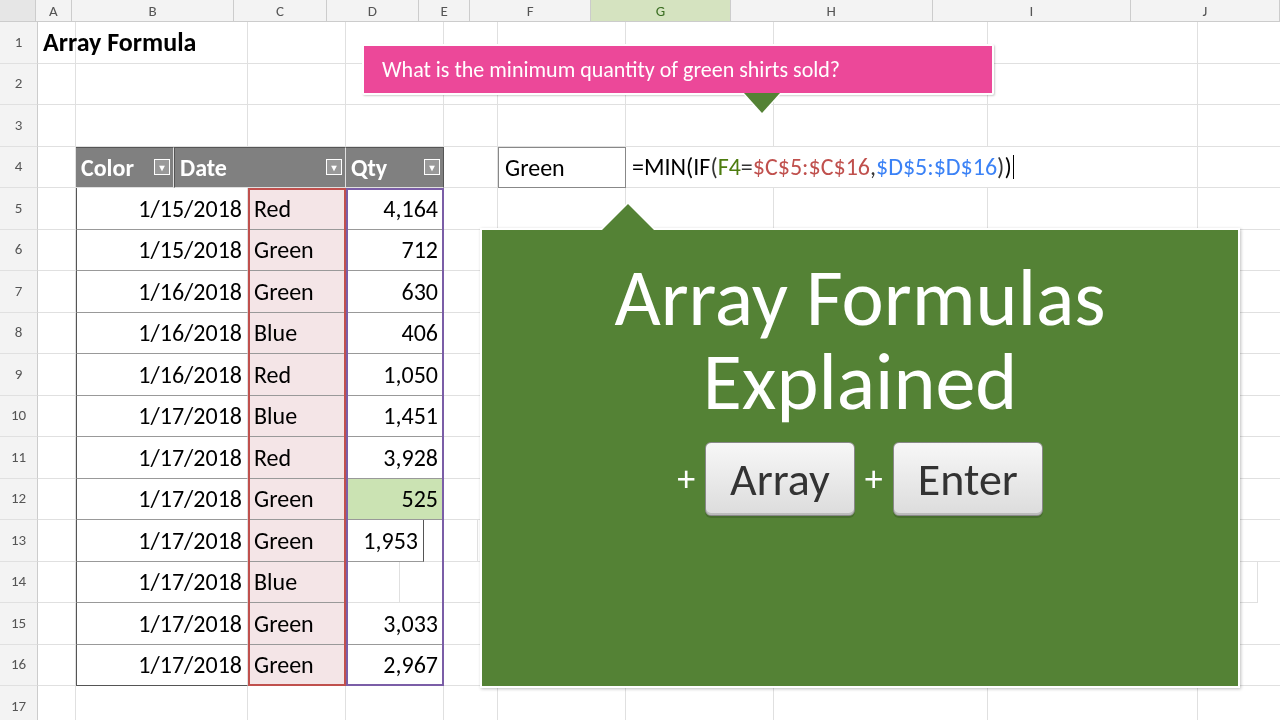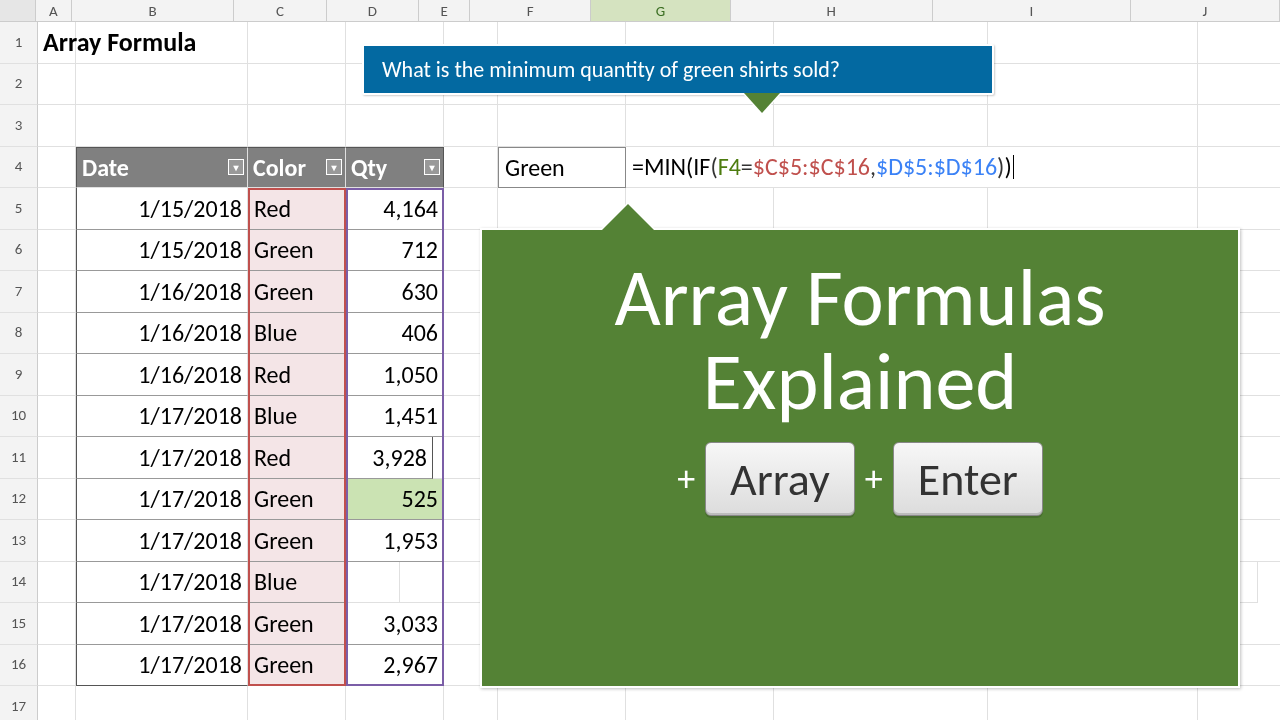--- a/index.html
+++ b/index.html
@@ -87,21 +87,21 @@
   .range-frame-d {
     position:absolute; pointer-events:none;
     border:2px solid #7b5ea7;
   }
   .range-frame-f {
     position:absolute; pointer-events:none;
     border:2px solid #2f75b5;
   }
   .callout {
     position:absolute;
-    background:#0369a1;
+    background:#ec4899;
     border:2px solid #fff;
     color:#fff;
     font-size:22px;
     padding:10px 18px;
     border-radius:2px;
     box-shadow:1px 1px 2px rgba(0,0,0,.2);
     z-index:5;
   }
   .callout .tail{
     position:absolute;
@@ -242,22 +242,22 @@
       <div class="cell" style="width: 98px; height: 41.5px;"></div>
       <div class="cell" style="width: 54px; height: 41.5px;"></div>
       <div class="cell" style="width: 128px; height: 41.5px;"></div>
       <div class="cell" style="width: 148px; height: 41.5px;"></div>
       <div class="cell" style="width: 214px; height: 41.5px;"></div>
       <div class="cell" style="width: 210px; height: 41.5px;"></div>
       <div class="cell" style="width: 158px; height: 41.5px;"></div>
     </div>
     <div class="grid-row">
       <div class="cell" style="width: 38px; height: 41.5px;"></div>
+      <div class="cell hdr" style="width: 98px; height: 41.5px; border-top: 1px solid rgb(85, 85, 85);">Color<span class="arrow"></span></div>
       <div class="cell hdr" style="width: 172px; height: 41.5px; border-top: 1px solid rgb(85, 85, 85); border-left: 1px solid rgb(85, 85, 85);">Date<span class="arrow"></span></div>
-      <div class="cell hdr" style="width: 98px; height: 41.5px; border-top: 1px solid rgb(85, 85, 85);">Color<span class="arrow"></span></div>
       <div class="cell hdr" style="width: 98px; height: 41.5px; border-top: 1px solid rgb(85, 85, 85); border-right: 1px solid rgb(85, 85, 85);">Qty<span class="arrow"></span></div>
       <div class="cell" style="width: 54px; height: 41.5px;"></div>
       <div class="cell" style="width: 128px; height: 41.5px;"></div>
       <div class="cell" style="width: 148px; height: 41.5px;"></div>
       <div class="cell" style="width: 214px; height: 41.5px;"></div>
       <div class="cell" style="width: 210px; height: 41.5px;"></div>
       <div class="cell" style="width: 158px; height: 41.5px;"></div>
     </div>
     <div class="grid-row">
       <div class="cell" style="width: 38px; height: 41.5px;"></div>
@@ -328,21 +328,21 @@
       <div class="cell" style="width: 128px; height: 41.5px;"></div>
       <div class="cell" style="width: 148px; height: 41.5px;"></div>
       <div class="cell" style="width: 214px; height: 41.5px;"></div>
       <div class="cell" style="width: 210px; height: 41.5px;"></div>
       <div class="cell" style="width: 158px; height: 41.5px;"></div>
     </div>
     <div class="grid-row">
       <div class="cell" style="width: 38px; height: 41.5px;"></div>
       <div class="cell date" style="width: 172px; height: 41.5px; border-left: 1px solid rgb(85, 85, 85); border-bottom: 1px solid rgb(153, 153, 153);">1/17/2018</div>
       <div class="cell ref-c" style="width: 98px; height: 41.5px; border-bottom: 1px solid rgb(153, 153, 153); border-left: 1px solid rgb(153, 153, 153);">Red</div>
-      <div class="cell num" style="width: 87px; height: 41.5px; border-bottom: 1px solid rgb(153, 153, 153); border-left: 1px solid rgb(153, 153, 153); border-right: 1px solid rgb(85, 85, 85);">3,928</div>
+      <div class="cell num" style="width: 98px; height: 41.5px; border-bottom: 1px solid rgb(153, 153, 153); border-left: 1px solid rgb(153, 153, 153); border-right: 1px solid rgb(85, 85, 85);">3,928</div>
       <div class="cell" style="width: 54px; height: 41.5px;"></div>
       <div class="cell" style="width: 128px; height: 41.5px;"></div>
       <div class="cell" style="width: 148px; height: 41.5px;"></div>
       <div class="cell" style="width: 214px; height: 41.5px;"></div>
       <div class="cell" style="width: 210px; height: 41.5px;"></div>
       <div class="cell" style="width: 158px; height: 41.5px;"></div>
     </div>
     <div class="grid-row">
       <div class="cell" style="width: 38px; height: 41.5px;"></div>
       <div class="cell date" style="width: 172px; height: 41.5px; border-left: 1px solid rgb(85, 85, 85); border-bottom: 1px solid rgb(153, 153, 153);">1/17/2018</div>
@@ -352,21 +352,21 @@
       <div class="cell" style="width: 128px; height: 41.5px;"></div>
       <div class="cell" style="width: 148px; height: 41.5px;"></div>
       <div class="cell" style="width: 214px; height: 41.5px;"></div>
       <div class="cell" style="width: 210px; height: 41.5px;"></div>
       <div class="cell" style="width: 158px; height: 41.5px;"></div>
     </div>
     <div class="grid-row">
       <div class="cell" style="width: 38px; height: 41.5px;"></div>
       <div class="cell date" style="width: 172px; height: 41.5px; border-left: 1px solid rgb(85, 85, 85); border-bottom: 1px solid rgb(153, 153, 153);">1/17/2018</div>
       <div class="cell ref-c" style="width: 98px; height: 41.5px; border-bottom: 1px solid rgb(153, 153, 153); border-left: 1px solid rgb(153, 153, 153);">Green</div>
-      <div class="cell num" style="width: 98px; height: 41.5px; border-bottom: 1px solid rgb(153, 153, 153); border-left: 1px solid rgb(153, 153, 153); border-right: 1px solid rgb(85, 85, 85);">1,953</div>
+      <div class="cell num" style="width: 78px; height: 41.5px; border-bottom: 1px solid rgb(153, 153, 153); border-left: 1px solid rgb(153, 153, 153); border-right: 1px solid rgb(85, 85, 85);">1,953</div>
       <div class="cell" style="width: 54px; height: 41.5px;"></div>
       <div class="cell" style="width: 128px; height: 41.5px;"></div>
       <div class="cell" style="width: 148px; height: 41.5px;"></div>
       <div class="cell" style="width: 214px; height: 41.5px;"></div>
       <div class="cell" style="width: 210px; height: 41.5px;"></div>
       <div class="cell" style="width: 158px; height: 41.5px;"></div>
     </div>
     <div class="grid-row">
       <div class="cell" style="width: 38px; height: 41.5px;"></div>
       <div class="cell date" style="width: 172px; height: 41.5px; border-left: 1px solid rgb(85, 85, 85); border-bottom: 1px solid rgb(153, 153, 153);">1/17/2018</div>

